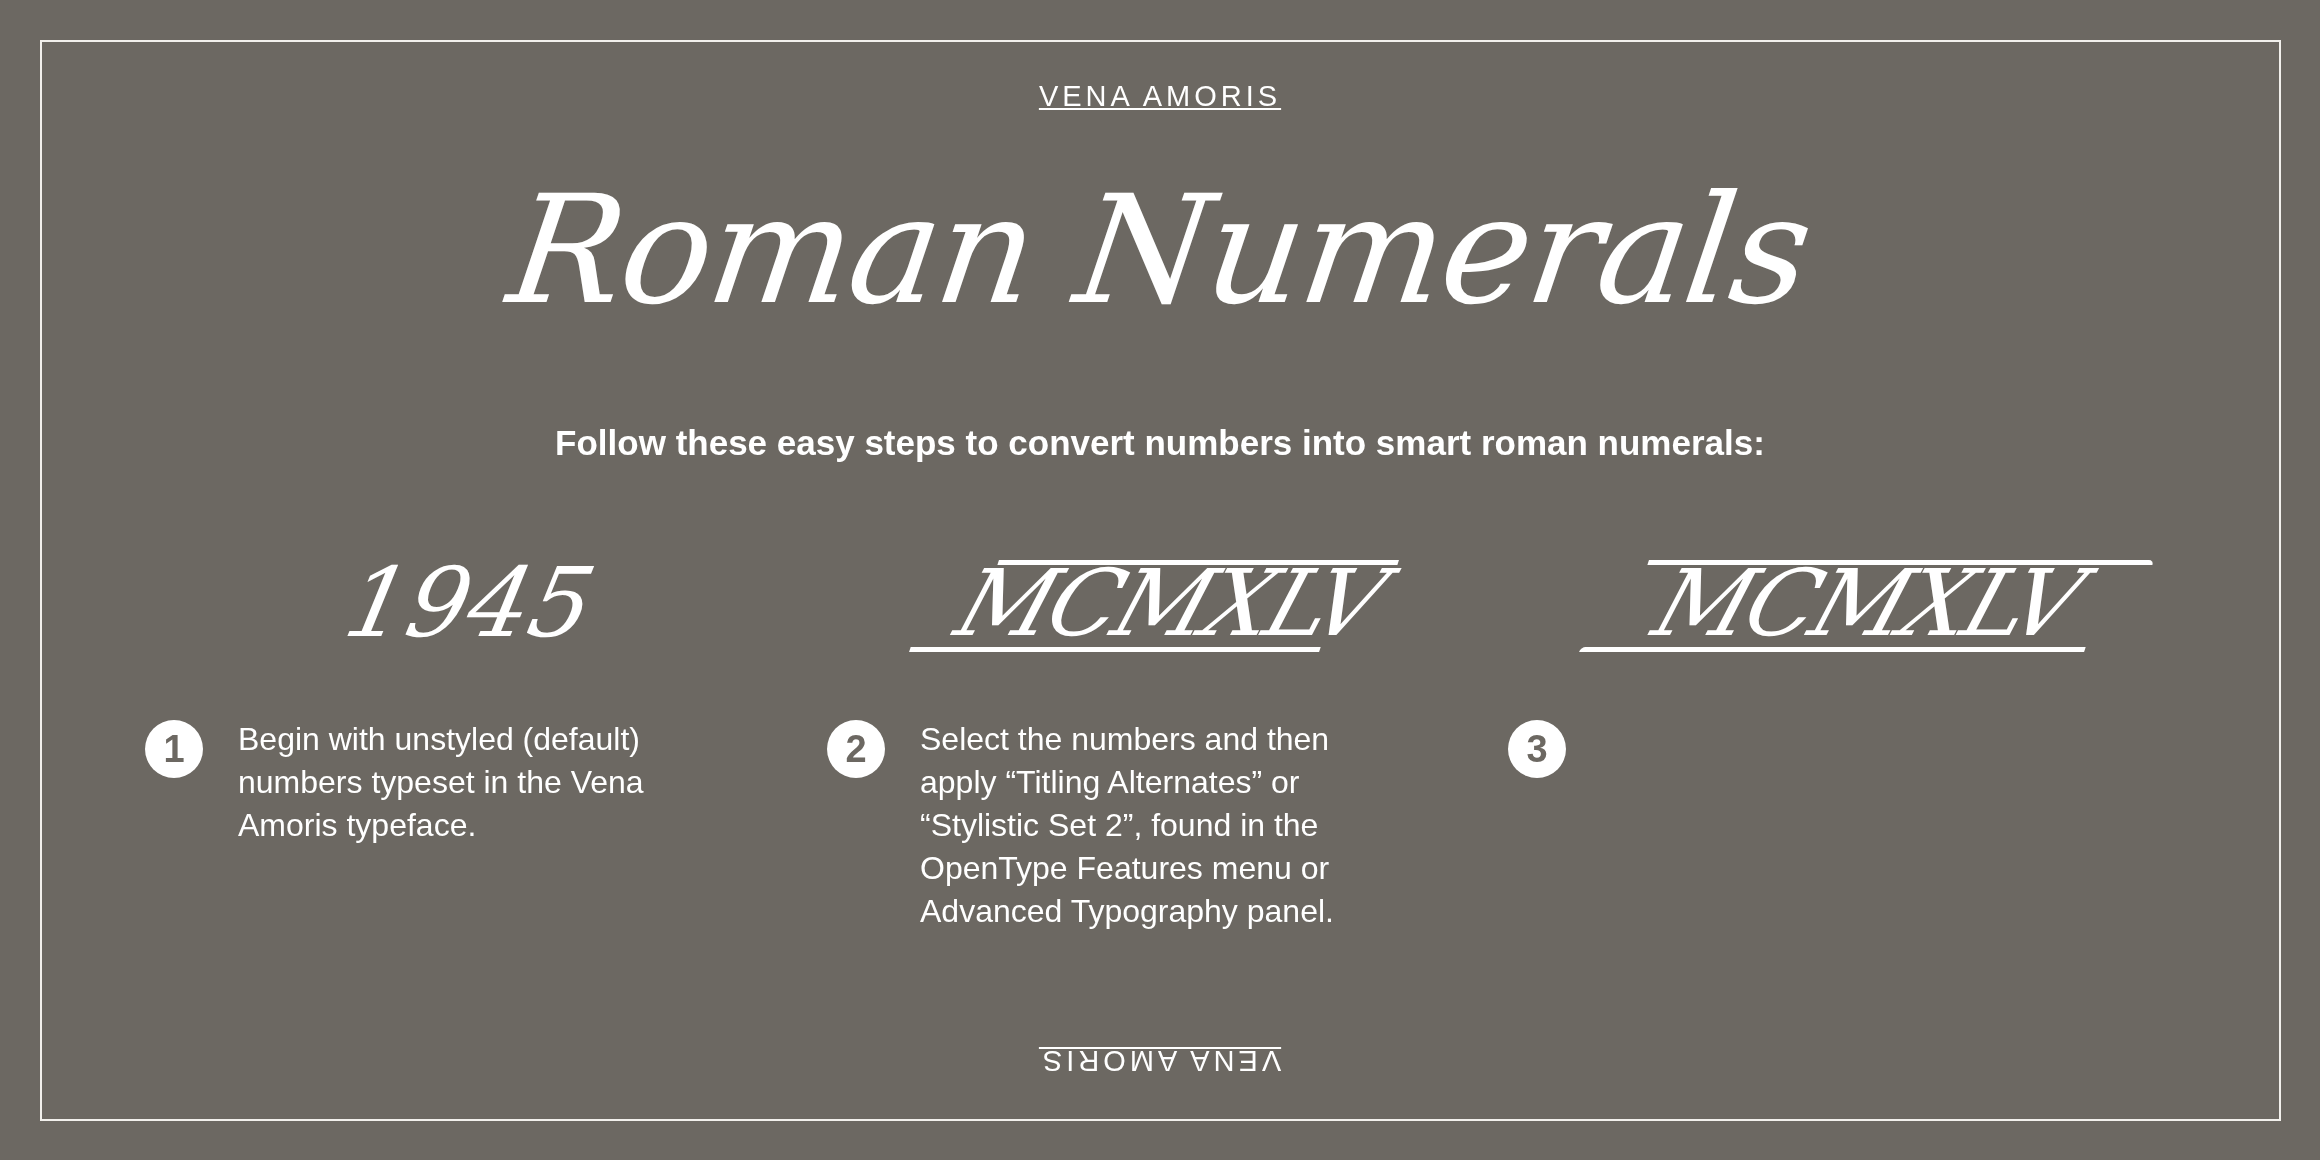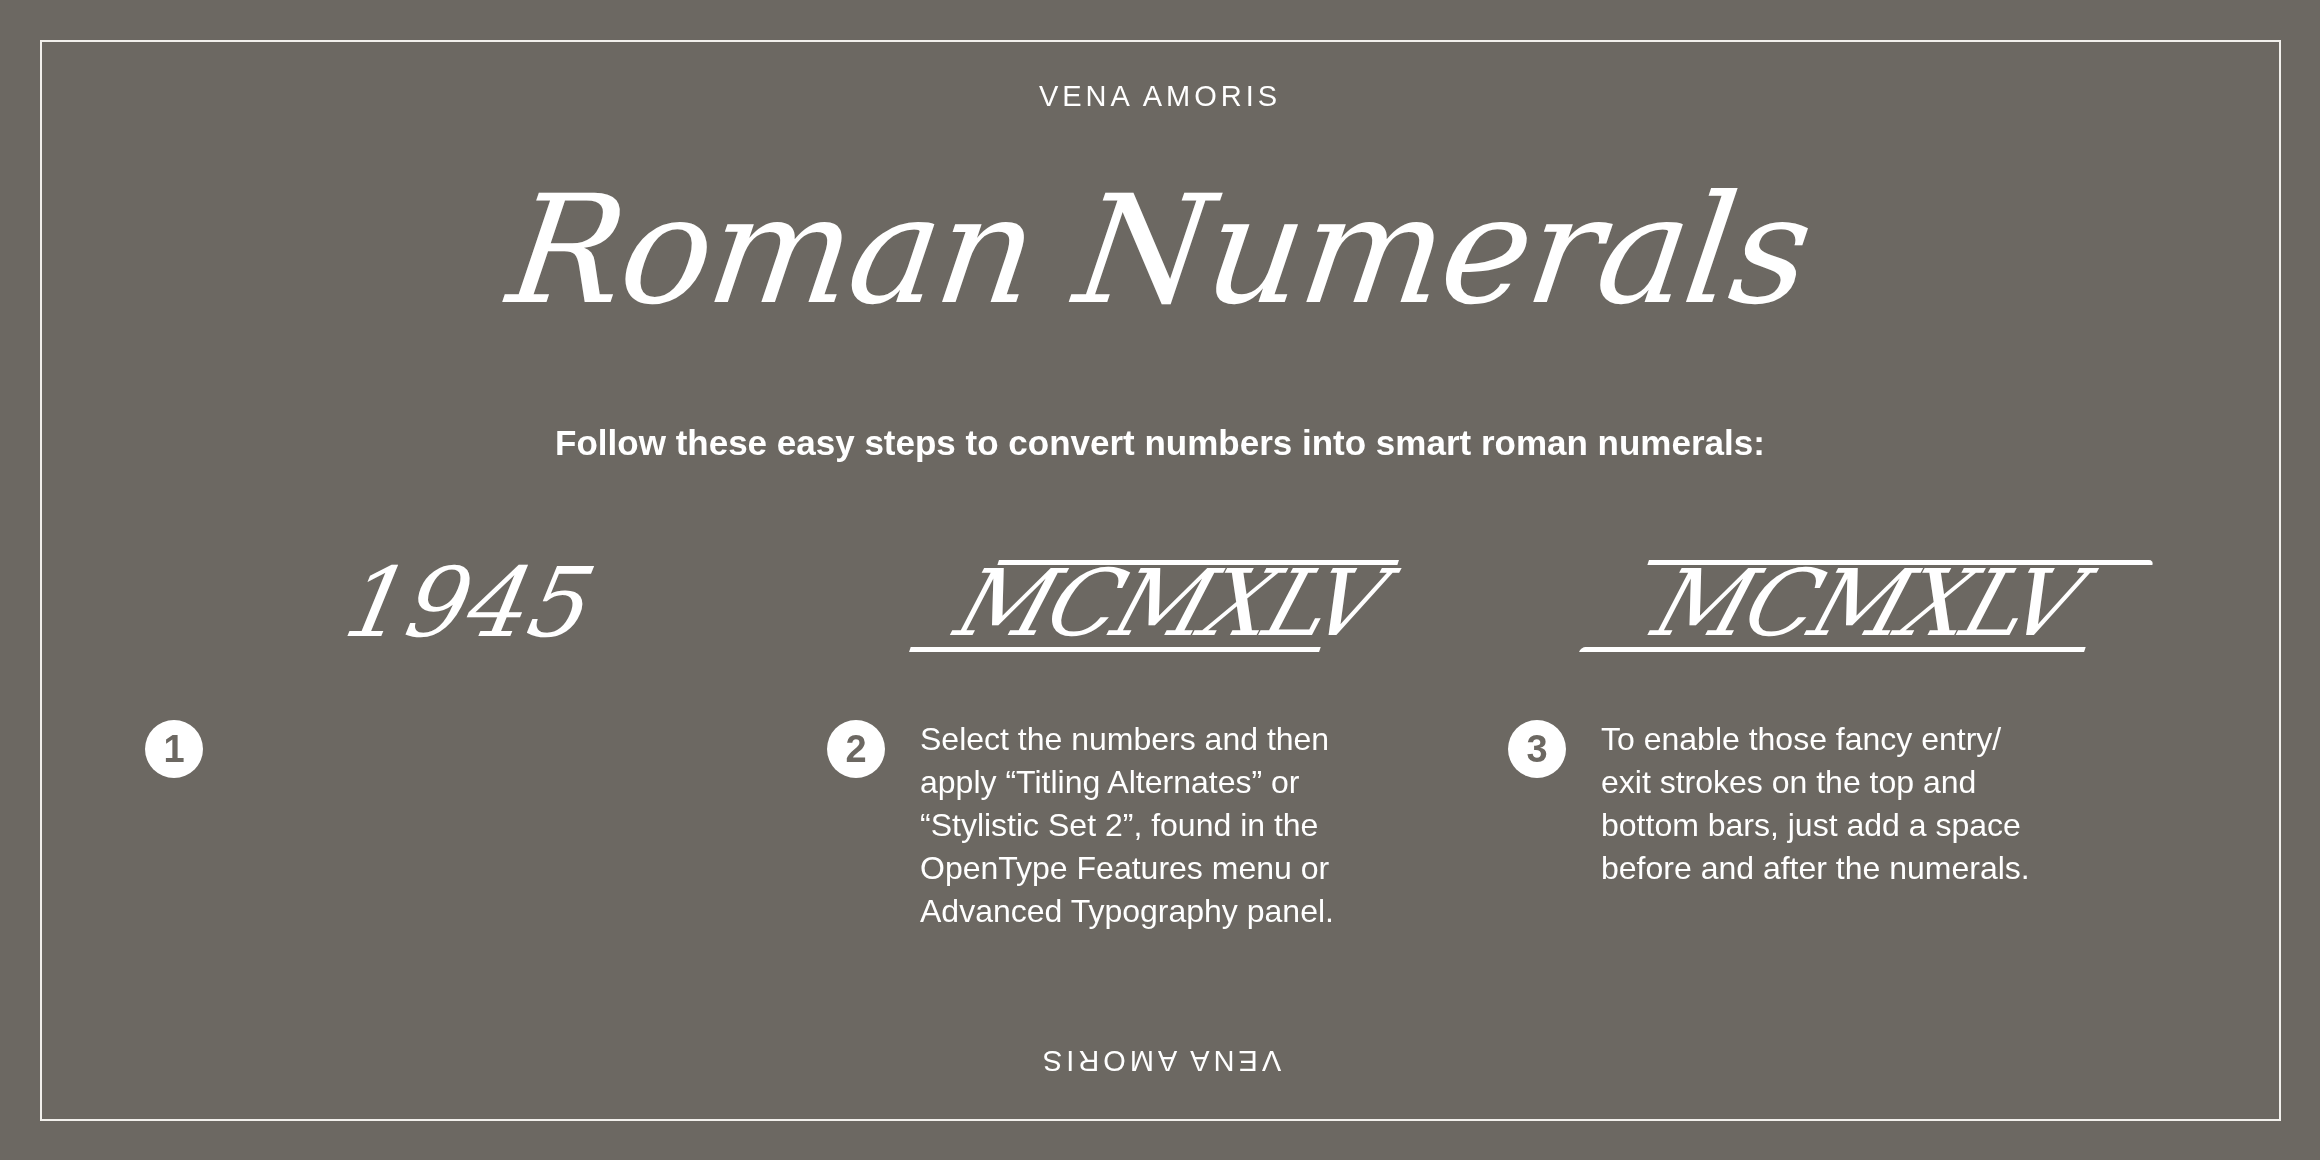--- a/index.html
+++ b/index.html
@@ -8,21 +8,21 @@
     background:#6c6862; color:#ffffff;
     font-family:"Liberation Sans", "DejaVu Sans", sans-serif;
     position:relative;
   }
   .frame {
     position:absolute; left:40px; top:40px; width:2237px; height:1077px;
     border:2px solid #f2f0ec; box-sizing:content-box;
   }
   .brand {
     position:absolute; left:0; width:2320px; text-align:center;
-    font-size:29px; letter-spacing:4px; font-weight:400;
+    font-size:29px; letter-spacing:4px; font-weight:400;text-decoration:underline;
   }
   .brand.top { top:80px; }
   .brand.bottom { top:1044px; transform:rotate(180deg); }
   .title {
     position:absolute; left:0; top:175px; width:2320px; text-align:center;
     font-family:"DejaVu Serif", "Liberation Serif", serif;
     font-style:italic; font-weight:400; font-size:150px; line-height:1;
     letter-spacing:-2px; transform:skewX(-8deg);
   }
   .subtitle {
@@ -88,32 +88,31 @@
 </div>
 
 <div class="numeral roman n3">
   <div class="bar-top"></div>
   <span>MCMXLV</span>
   <div class="bar-bottom"></div>
 </div>
 
 <div class="step s1">
   <div class="badge">1</div>
+  <div class="text">Begin with unstyled (default)
+numbers typeset in the Vena
+Amoris typeface.</div>
 </div>
 
 <div class="step s2">
   <div class="badge">2</div>
   <div class="text">Select the numbers and then
 apply “Titling Alternates” or
 “Stylistic Set 2”, found in the
 OpenType Features menu or
 Advanced Typography panel.</div>
 </div>
 
 <div class="step s3">
   <div class="badge">3</div>
-  <div class="text">To enable those fancy entry/
-exit strokes on the top and
-bottom bars, just add a space
-before and after the numerals.</div>
 </div>
 
 <div class="brand bottom">VENA AMORIS</div>
 
 </body></html>

